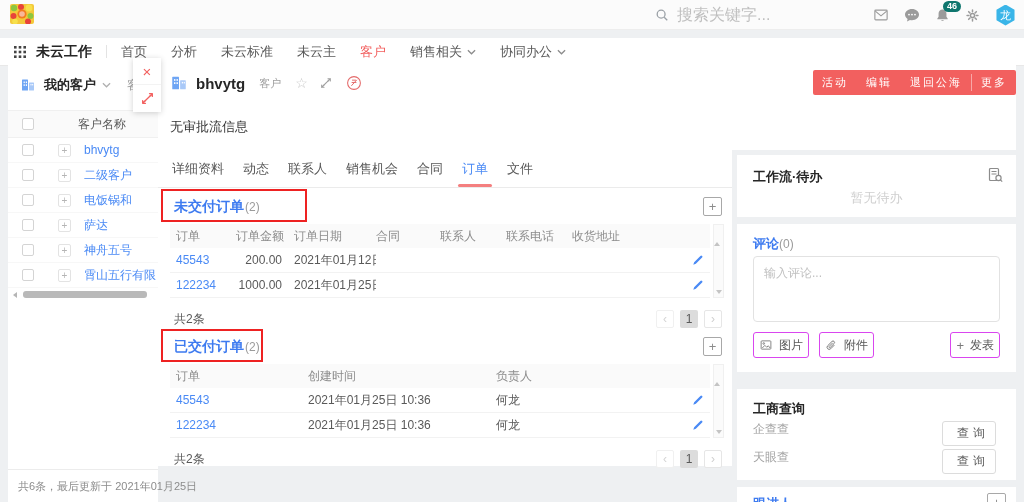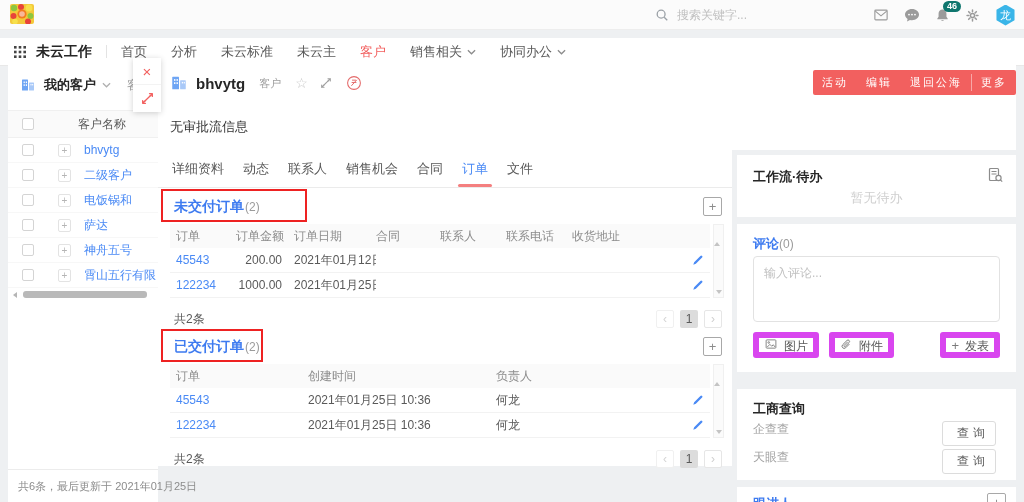--- a/index.html
+++ b/index.html
@@ -4,21 +4,21 @@
 <style>
 *{margin:0;padding:0;box-sizing:border-box}
 html,body{width:1024px;height:502px}
 body{font-family:"Liberation Sans","DejaVu Sans",sans-serif;background:#eef0f2;color:#595959}
 .screen{position:relative;width:1024px;height:502px;overflow:hidden;background:#eef0f2}
 svg{display:block}
 
 .topbar{position:absolute;left:0;top:0;width:1024px;height:30px;background:#fbfbfb;border-bottom:1px solid #ededed}
 .logo{position:absolute;left:10px;top:4px;width:24px;height:20px;border-radius:2px;overflow:hidden;cursor:pointer}
 .gsearch{position:absolute;left:655px;top:0;height:30px;display:flex;align-items:center;gap:8px;color:#9aa0a6;cursor:text}
-.gsearch .ph{font-size:12px;color:#c0c0c0}
+.gsearch .ph{font-size:16px;color:#c0c0c0}
 .top-icons{position:absolute;right:8px;top:0;height:30px;display:flex;align-items:center;gap:15px}
 .ticon{color:#9b9b9b;position:relative;cursor:pointer}
 .badge{position:absolute;top:-7px;left:8px;background:#0f766e;color:#fff;font-size:9px;line-height:11px;padding:0 4px;border-radius:6px;font-weight:bold}
 .avatar{width:21px;height:21px;background:#3ab5e8;color:#fff;font-size:11px;display:flex;align-items:center;justify-content:center;clip-path:polygon(50% 0,93% 25%,93% 75%,50% 100%,7% 75%,7% 25%);cursor:pointer}
 
 .navbar{position:absolute;left:0;top:38px;width:1024px;height:28px;background:#fff;border-bottom:1px solid #e8e8e8;display:flex;align-items:center}
 .grid-icon{margin-left:14px;cursor:pointer}
 .appname{margin-left:10px;font-size:14px;font-weight:bold;color:#262626;white-space:nowrap}
 .nav-sep{width:1px;height:13px;background:#e3e3e3;margin:0 14px}
 .nav-items{display:flex;gap:24px;font-size:13px;color:#595959}
@@ -89,21 +89,21 @@
 
 .rcard{position:absolute;left:737px;width:279px;background:#fff}
 .rc-title{font-size:13px;font-weight:bold;color:#262626}
 .rc-title.blue{color:#3e7bf0}
 .rc-count{font-size:12px;color:#9b9b9b;font-weight:normal}
 .wf-icon{position:absolute;right:13px;top:12px;cursor:pointer}
 .empty-text{position:absolute;left:0;top:34px;width:100%;text-align:center;font-size:13px;color:#cfcfcf}
 .cmt-input{position:absolute;left:16px;top:32px;width:247px;height:66px;border:1px solid #e2e2e2;border-radius:4px;resize:none;font-size:12px;color:#595959;padding:8px 10px;font-family:"Liberation Sans","DejaVu Sans",sans-serif;outline:none}
 .cmt-input::placeholder{color:#c0c0c0}
 .cmt-btns{position:absolute;left:16px;right:16px;top:108px;display:flex;gap:10px;align-items:center}
-.wbtn{height:26px;background:#fff;border:6px solid #d946ef;border-radius:3px;display:flex;align-items:flex-start;justify-content:center;gap:6px;font-size:12px;color:#595959;padding:0 5px;cursor:pointer}
+.wbtn{height:26px;background:#fff;border:1px solid #d946ef;border-radius:3px;display:flex;align-items:center;justify-content:center;gap:6px;font-size:12px;color:#595959;padding:0 5px;cursor:pointer}
 .wbtn .plus{font-size:13px;color:#7a7a7a}
 .post{margin-left:auto}
 .bq-row{position:absolute;left:16px;right:20px;height:25px;display:flex;align-items:flex-start}
 .bq-label{font-size:12px;color:#a3a3a3}
 .q-btn{margin-left:auto;width:54px;height:25px;background:#fff;border:1px solid #dcdcdc;border-radius:3px;font-size:12px;color:#595959;display:flex;align-items:center;justify-content:center;letter-spacing:4px;padding-left:8px;cursor:pointer}
 </style>
 </head>
 <body>
 
 <div class="screen">

